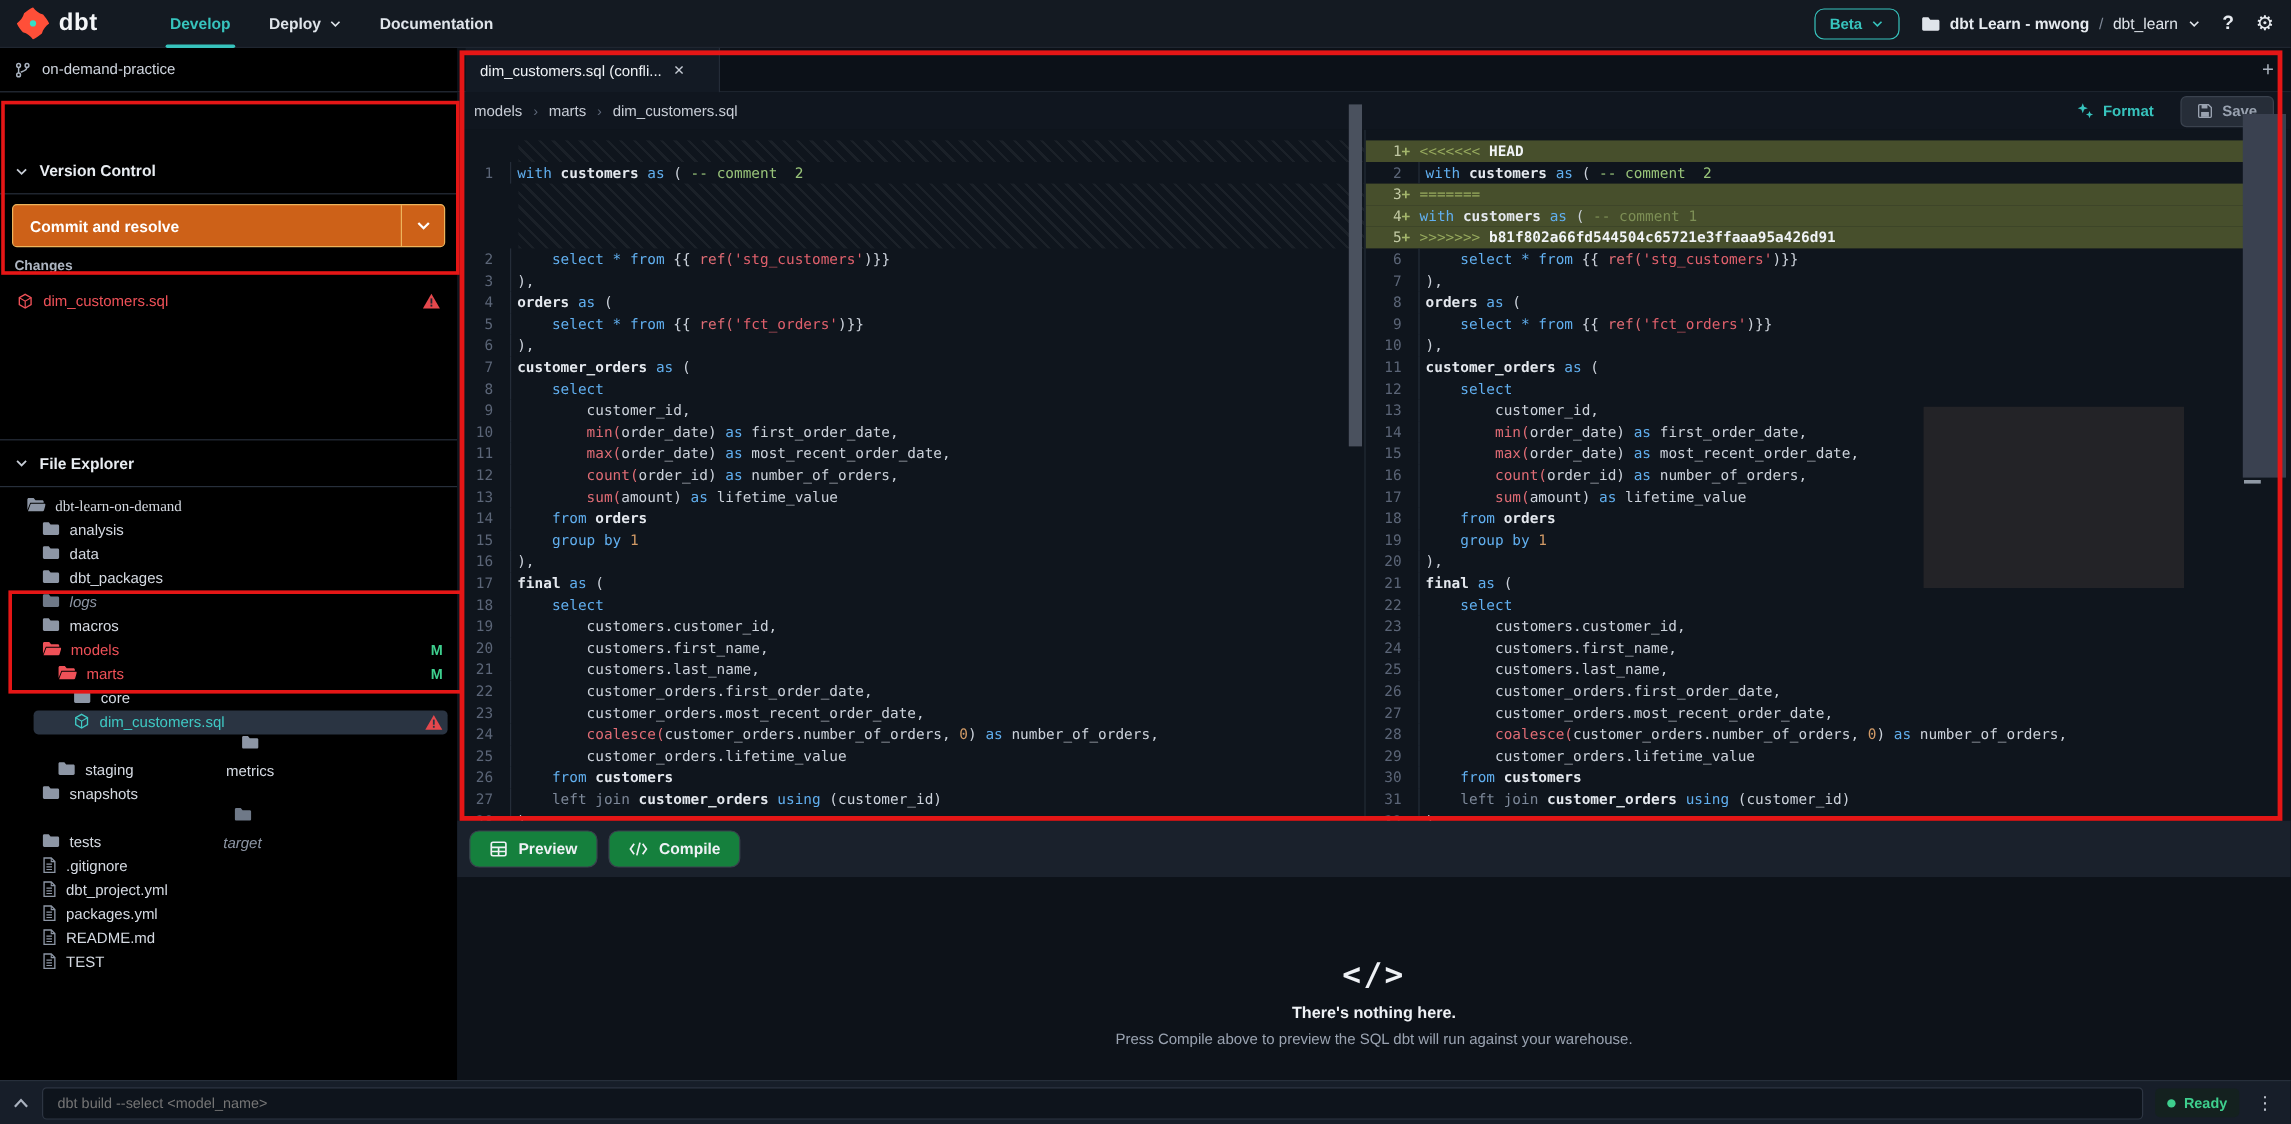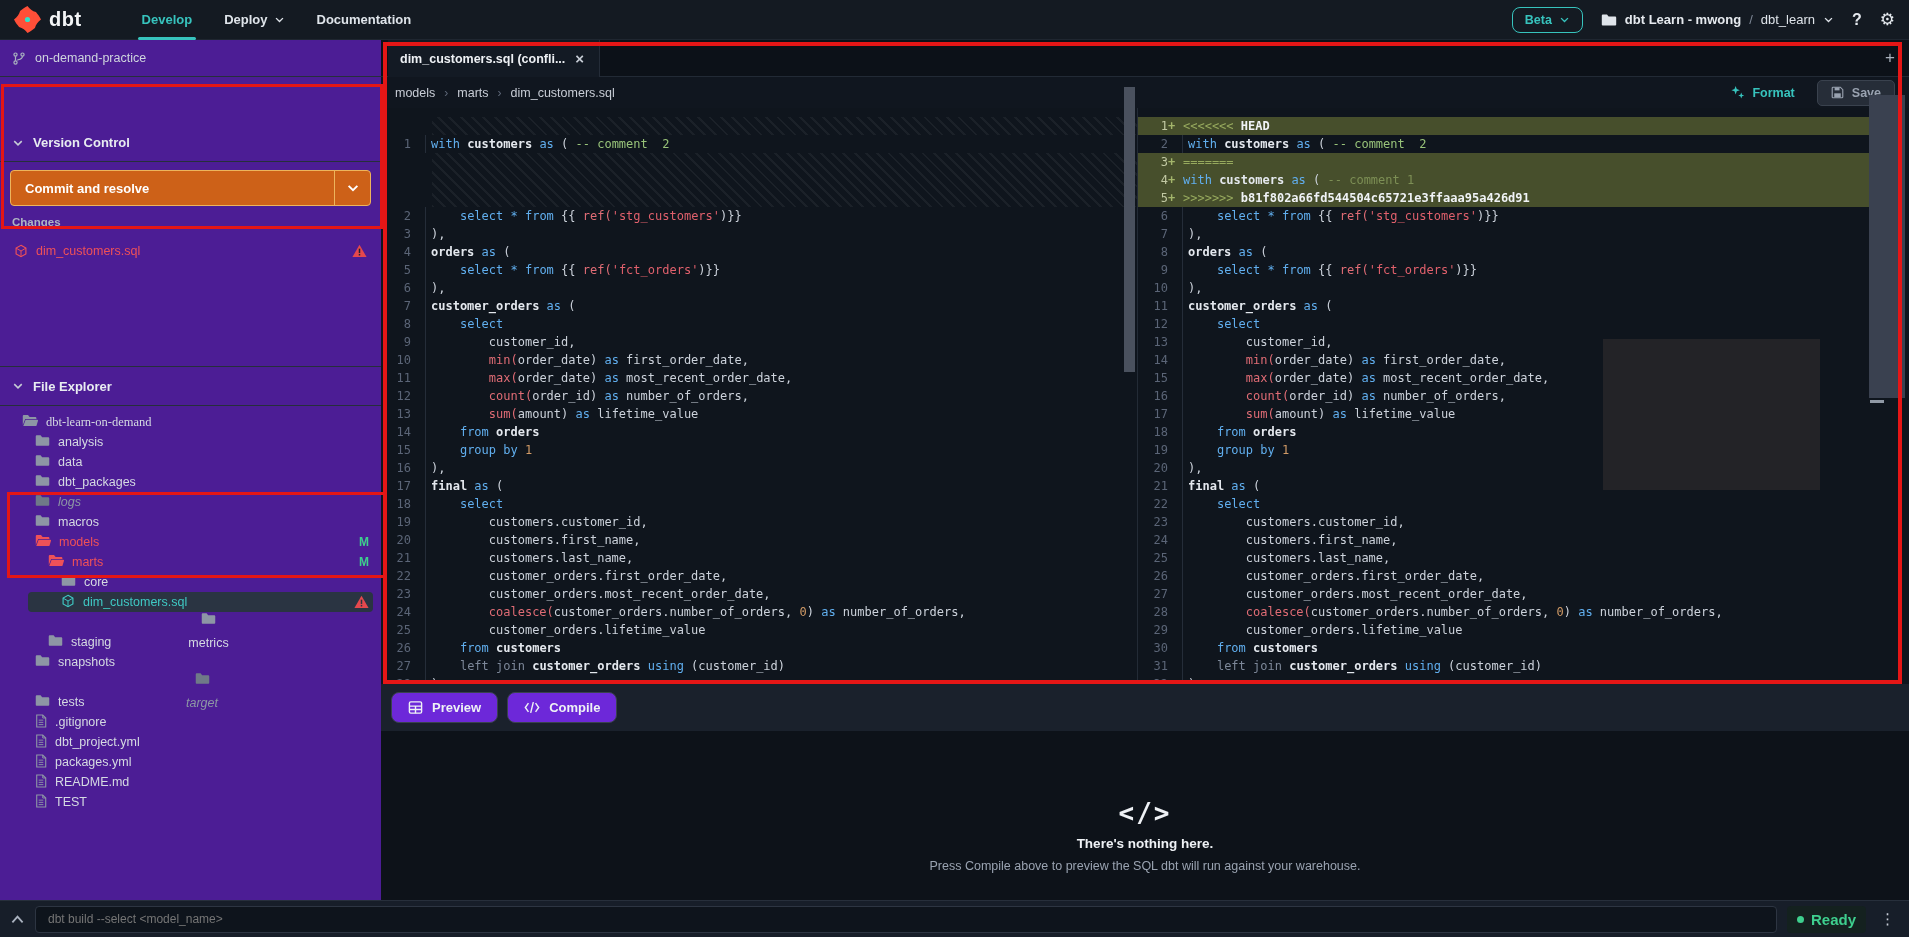--- a/index.html
+++ b/index.html
@@ -17,21 +17,21 @@
   .nav-right{margin-left:auto;display:flex;align-items:center;gap:18px;}
   .beta-btn{display:flex;align-items:center;gap:7px;border:1.5px solid #37c3bd;color:#37c3bd;font-size:12.5px;font-weight:bold;border-radius:8px;padding:5px 12px;background:transparent;cursor:pointer;}
   .proj-crumb{display:flex;align-items:center;gap:8px;font-size:13px;color:#e6eaef;}
   .proj-name{font-weight:bold;}
   .proj-sep{color:#7e8796;}
   .env-name{color:#dfe4ea;}
   .help-glyph{font-size:16px;font-weight:bold;color:#e6eaef;cursor:pointer;}
   .gear-glyph{font-size:17px;color:#e6eaef;cursor:pointer;}
 
   
-  #sidebar{position:absolute;left:0;top:40px;width:460px;height:860px;background:#4c1d95;border-right:1px solid #272f3b;}
+  #sidebar{position:absolute;left:0;top:40px;width:460px;height:860px;background:#000000;border-right:1px solid #272f3b;}
   .branch-row{height:37px;display:flex;align-items:center;gap:9px;padding:0 12px;border-bottom:1px solid #272f3b;font-size:12.5px;color:#cfd5de;}
   .branch-row .spacer{flex:1;}
   .section-header{display:flex;align-items:center;gap:9px;padding:0 12px;font-size:13px;font-weight:bold;color:#e8ecf1;}
   #vc-header{position:absolute;left:0;top:84px;width:100%;height:38px;border-bottom:1px solid #272f3b;}
   .vc-badge{margin-left:auto;width:19px;height:19px;border-radius:50%;background:#173c33;color:#3ecf8e;font-size:11px;font-weight:bold;display:flex;align-items:center;justify-content:center;}
   #commit-btn{position:absolute;left:10px;top:130px;width:361px;height:36px;background:#cd6118;border:1px solid #edb45c;border-radius:4px;display:flex;align-items:stretch;color:#fff;cursor:pointer;}
   #commit-btn .main{flex:1;display:flex;align-items:center;padding-left:14px;font-size:13px;font-weight:bold;}
   #commit-btn .split{width:36px;border-left:1px solid #edb45c;display:flex;align-items:center;justify-content:center;}
   #changes-label{position:absolute;left:12px;top:176px;font-size:11.5px;font-weight:bold;color:#aeb6c2;}
   #change-item{position:absolute;left:0;top:198px;width:381px;height:26px;display:flex;align-items:center;gap:8px;padding:0 14px;cursor:pointer;}
@@ -46,21 +46,21 @@
   .tree-row.red .lbl{color:#ef5158;}
   .tree-row.teal .lbl{color:#3fc9c4;}
   .tree-row .right{margin-left:auto;display:flex;align-items:center;}
   .m-badge{color:#3ecf8e;font-size:12px;font-weight:bold;}
   .tree-row.selected .pill{position:absolute;left:28px;right:8px;top:0;bottom:0;background:#2a3442;border-radius:4px;z-index:0;}
   .tree-row>*{position:relative;z-index:1;}
 
   
   #main{position:absolute;left:381px;top:40px;width:1528px;height:860px;background:#0f151d;}
   #tabbar{position:absolute;left:0;top:0;width:100%;height:37px;background:#0c1118;border-bottom:1px solid #222a35;}
-  #tab-active{position:absolute;left:7px;top:0;height:37px;width:212px;background:#131a24;border-right:1px solid #242c38;display:flex;align-items:center;gap:10px;padding:0 12px;font-size:12.5px;font-weight:bold;color:#eef1f5;cursor:pointer;}
+  #tab-active{position:absolute;left:7px;top:0;height:37px;width:212px;background:#131a24;border-right:1px solid #242c38;display:flex;align-items:center;gap:10px;padding:0 12px;font-size:12.5px;font-weight:normal;color:#eef1f5;cursor:pointer;}
   .tab-close{color:#c7cdd6;font-size:15px;cursor:pointer;line-height:1;}
   #tab-plus{position:absolute;right:14px;top:8px;font-size:17px;color:#aab2bd;cursor:pointer;}
   #crumbrow{position:absolute;left:0;top:37px;width:100%;height:31px;display:flex;align-items:center;padding:0 14px;background:#10161f;}
   .crumb{font-size:12.5px;color:#c8cdd6;}
   .crumb-sep{color:#5d6778;margin:0 9px;font-size:12px;}
   #crumb-actions{margin-left:auto;display:flex;align-items:center;gap:22px;}
   #format-btn{display:flex;align-items:center;gap:7px;color:#37c3bd;font-size:12.5px;font-weight:bold;cursor:pointer;}
   #save-btn{display:flex;align-items:center;gap:8px;background:#262d38;border:1px solid #3a424e;border-radius:5px;padding:5px 13px;color:#99a2b0;font-size:12.5px;font-weight:bold;cursor:pointer;}
 
   #editor{position:absolute;left:0;top:68px;width:100%;height:616px;display:flex;overflow:hidden;background:#0f151d;}
@@ -86,34 +86,34 @@
   .tk-g{color:#97aa5e;}
   .tk-hb{color:#f0f3f6;font-weight:bold;}
 
   #left-scrollthumb{position:absolute;left:743px;top:47px;width:11px;height:285px;background:#4a515e;}
   #right-scrollthumb{position:absolute;left:1488px;top:55px;width:36px;height:303px;background:#3a4150;}
   #map-marker{position:absolute;left:1489px;top:360px;width:14px;height:3px;background:#9099a5;}
   #dark-overlay{position:absolute;left:1222px;top:299px;width:217px;height:151px;background:#232327;}
 
   
   #results-toolbar{position:absolute;left:0;top:644px;width:100%;height:47px;background:#1a212c;display:flex;align-items:center;padding-left:10px;}
-  .tool-btn{display:flex;align-items:center;gap:9px;background:#6d28d9;border:1px solid #3a424e;border-radius:8px;padding:7px 16px;color:#eef1f5;font-size:13px;font-weight:bold;cursor:pointer;margin-right:9px;}
+  .tool-btn{display:flex;align-items:center;gap:9px;background:#15803d;border:1px solid #3a424e;border-radius:8px;padding:7px 16px;color:#eef1f5;font-size:13px;font-weight:bold;cursor:pointer;margin-right:9px;}
   #results-tabs{display:flex;align-items:flex-end;align-self:stretch;flex:1;margin-left:30px;border-bottom:1px solid #2a3240;}
   .res-tab{padding:0 4px;margin-right:44px;font-size:13px;color:#dfe4ea;height:100%;display:flex;align-items:center;position:relative;cursor:pointer;}
   .res-tab.active{font-weight:bold;color:#f2f4f7;}
   .res-tab.active:after{content:"";position:absolute;left:-10px;right:-10px;bottom:0;height:3px;background:#c6cbd3;}
   #results-panel{position:absolute;left:0;top:691px;width:100%;height:209px;background:#0d1219;display:flex;flex-direction:column;align-items:center;justify-content:center;gap:8px;}
   #empty-icon{font-family:"DejaVu Sans Mono",monospace;font-size:26px;font-weight:bold;color:#eef1f5;letter-spacing:2px;}
   #empty-title{font-size:13.5px;font-weight:bold;color:#eef1f5;}
   #empty-sub{font-size:12.5px;color:#9aa3b1;}
 
   
   #cmdbar{position:absolute;left:0;top:900px;width:1909px;height:37px;background:#171e29;border-top:1px solid #272f3b;display:flex;align-items:center;padding:0 10px;gap:10px;}
   #cmd-input{flex:1;height:27px;background:#0e141c;border:1px solid #2d3542;border-radius:4px;color:#7f8899;font-size:12px;padding:0 12px;font-family:"Liberation Sans",sans-serif;outline:none;}
-  #ready-badge{display:flex;align-items:center;gap:7px;background:#14211f;border-radius:4px;padding:5px 10px;color:#3ecf8e;font-size:15px;font-weight:bold;justify-content:center;}
+  #ready-badge{display:flex;align-items:center;gap:7px;background:#14211f;border-radius:4px;padding:5px 10px;color:#3ecf8e;font-size:12px;font-weight:bold;justify-content:center;}
   #ready-dot{width:7px;height:7px;border-radius:50%;background:#3ecf8e;}
   #kebab{color:#c6ccd6;font-size:15px;letter-spacing:0;cursor:pointer;padding:0 4px;}
 
   
   .red-box{position:absolute;border:3px solid #e51616;pointer-events:none;z-index:50;}
   #red-box-editor{border-width:4px;}
 </style>
 </head>
 <body>
 

